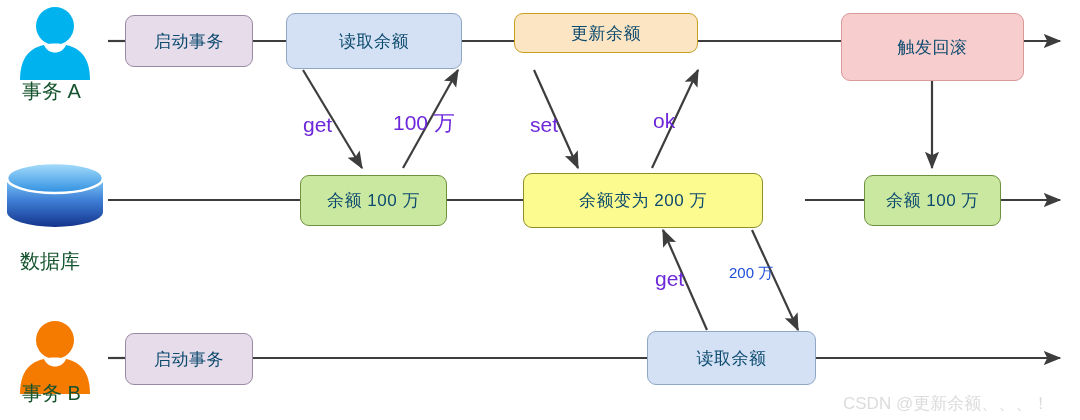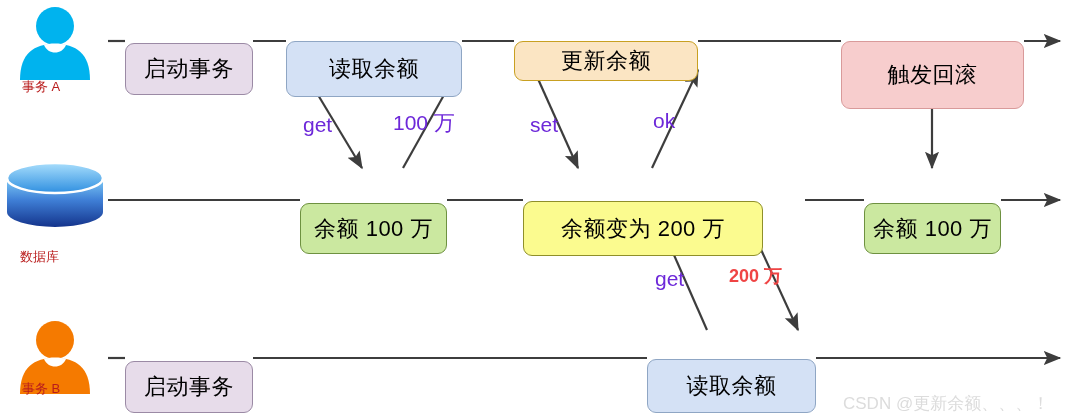--- a/index.html
+++ b/index.html
@@ -24,45 +24,44 @@
     width: 1080px;
     height: 420px;
   }
   .node {
     position: absolute;
     box-sizing: border-box;
     border-radius: 9px;
     display: flex;
     align-items: center;
     justify-content: center;
-    font-size: 22px;
-    color: #000000;
+    font-size: 17px;
+    color: #0c4a6e;
     letter-spacing: 0.5px;
     white-space: nowrap;
     z-index: 3;
-    margin-top: 28px;
   }
   .lane-label {
     position: absolute;
-    font-size: 13px;
-    color: #b91c1c;
+    font-size: 20px;
+    color: #14532d;
     white-space: nowrap;
     z-index: 3;
   }
   .edge-label {
     position: absolute;
     font-size: 21px;
     color: #6d28d9;
     white-space: nowrap;
     z-index: 4;
   }
   .edge-label.accent {
-    color: #ef4444;
-    font-weight: bold;
-    font-size: 18px;
+    color: #1d4ed8;
+    font-weight: normal;
+    font-size: 15px;
   }
   .watermark {
     position: absolute;
     font-size: 17px;
     color: #dcdcdc;
     white-space: nowrap;
     z-index: 2;
   }
 </style>
 </head>

